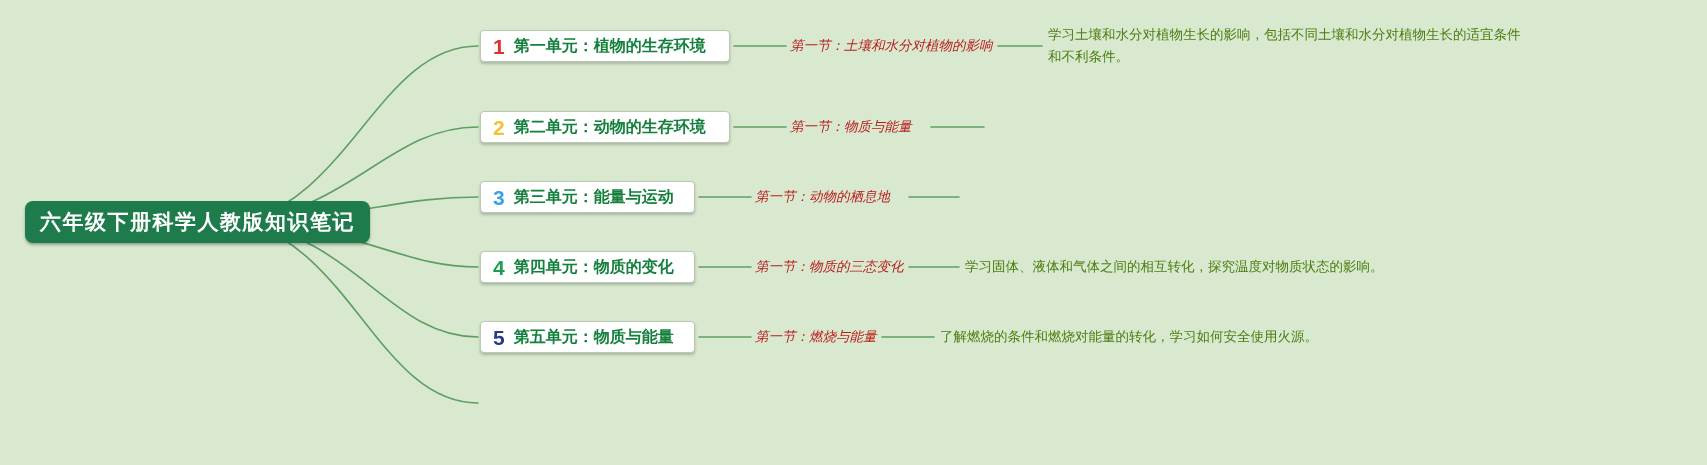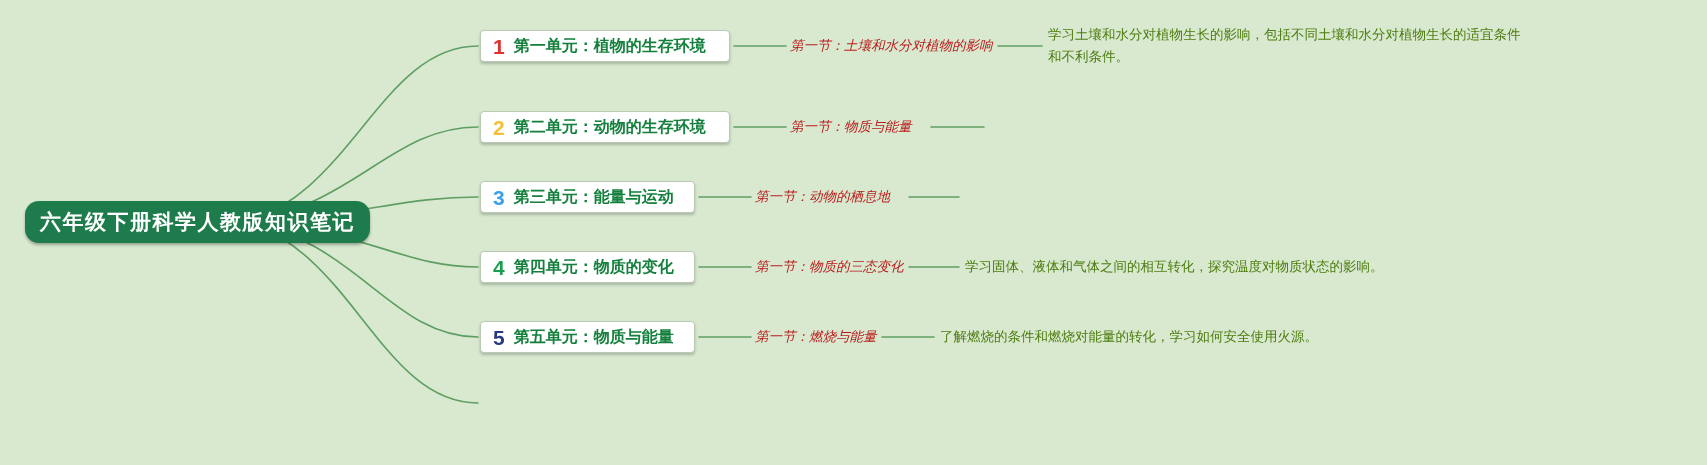--- a/index.html
+++ b/index.html
@@ -19,21 +19,21 @@
     width: 1707px;
     height: 465px;
   }
 
   .root-node {
     position: absolute;
     left: 25px;
     top: 222px;
     transform: translateY(-50%);
     padding: 7px 15px;
-    border-radius: 14px;
+    border-radius: 8px;
     font-size: 21px;
     font-weight: bold;
     letter-spacing: 1.5px;
     white-space: nowrap;
     box-shadow: 0 2px 3px rgba(0,0,0,0.30);
     cursor: default;
   }
 
   .unit-node {
     position: absolute;

